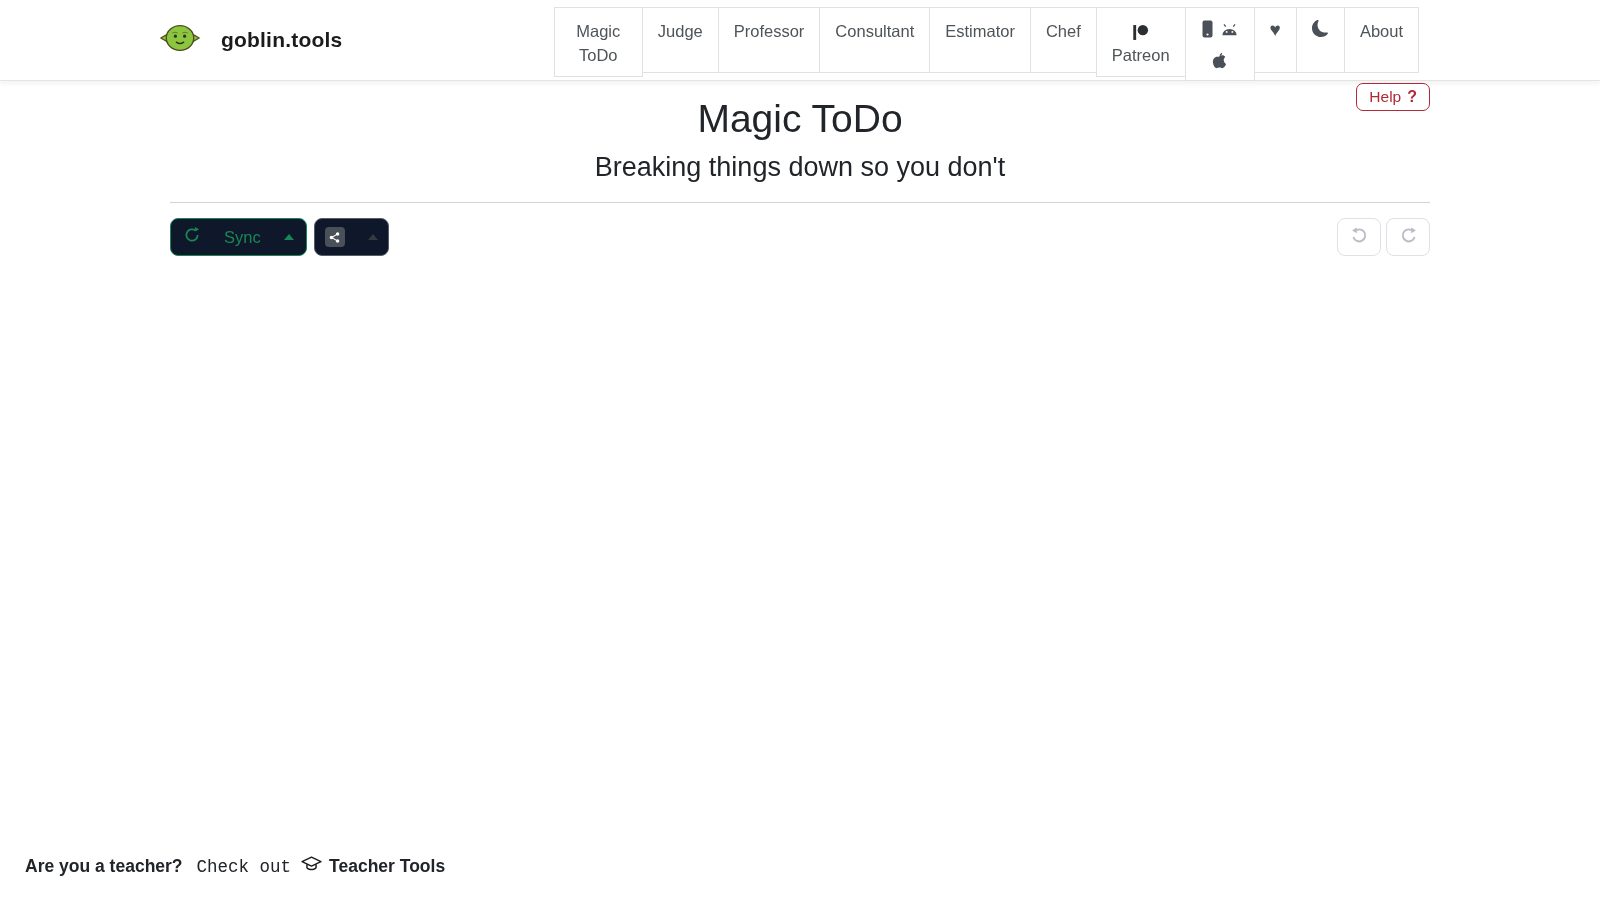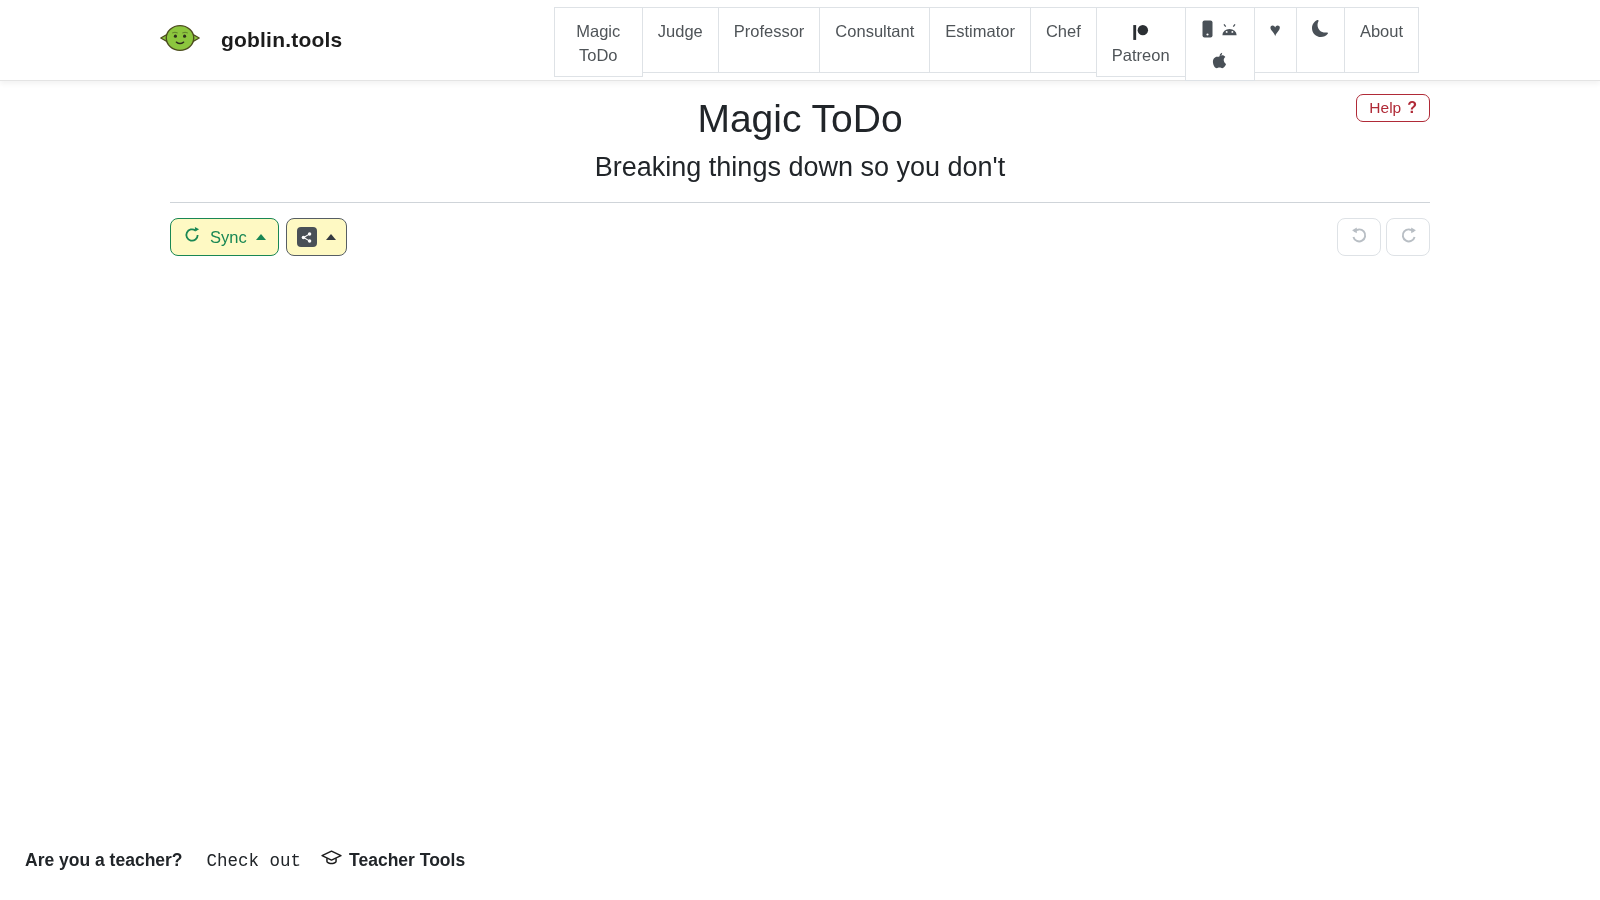--- a/index.html
+++ b/index.html
@@ -49,21 +49,21 @@
   }
   .nav-cell.narrow { width: 89px; padding-left: 8px; padding-right: 8px; }
   .icon-row { display: flex; align-items: center; gap: 6px; height: 24px; }
 
   
   .content { width: 1260px; margin: 0 auto; position: relative; }
   .page-header { position: relative; padding-top: 16px; }
   .page-title { text-align: center; font-size: 39px; font-weight: 500; color: #212529; }
   .page-subtitle { text-align: center; font-size: 27px; font-weight: 400; color: #212529; margin-top: 11px; }
   .help-btn {
-    position: absolute; top: 13px; right: 0;
+    position: absolute; top: 2px; right: 0;
     border: 1px solid #b02a37; color: #b02a37; background: #fff;
     border-radius: 7px; padding: 4px 12px; font-size: 15.5px;
     display: inline-flex; gap: 6px; align-items: center; cursor: pointer;
   }
   .help-btn b { font-size: 16px; }
 
   
   .composer { display: flex; margin-top: 47px; }
   .input-group { display: flex; flex: 1; }
   .add-input {
@@ -88,22 +88,22 @@
     display: flex; align-items: center; justify-content: center; gap: 0px;
     cursor: pointer;
   }
 
   .divider { border: none; border-top: 1px solid #cfd4d9; margin-top: 19px; }
 
   
   .toolbar { display: flex; justify-content: space-between; margin-top: 15px; }
   .toolbar-left { display: flex; gap: 7px; }
   .btn {
-    display: inline-flex; align-items: center; gap: 9px;
-    background: #fef9c3; border-radius: 8px; cursor: pointer;
+    display: inline-flex; align-items: center; gap: 23px;
+    background: #0f172a; border-radius: 8px; cursor: pointer;
     padding: 6px 12px; font-size: 16.5px; height: 38px;
   }
   .sync-btn { border: 1px solid #198754; color: #198754; }
   .share-btn { border: 1px solid #565e64; color: #343a40; padding: 6px 10px; }
   .caret-up {
     width: 0; height: 0; display: inline-block;
     border-left: 5px solid transparent; border-right: 5px solid transparent;
     border-bottom: 6px solid currentColor;
   }
   .toolbar-right { display: flex; gap: 5px; }
@@ -112,22 +112,22 @@
     border: 1px solid #dee2e6; border-radius: 8px;
     display: flex; align-items: center; justify-content: center; cursor: pointer;
   }
   .share-chip {
     width: 20px; height: 20px; background: #495057; border-radius: 4px;
     display: flex; align-items: center; justify-content: center;
   }
 
   
   .footer {
-    position: absolute; left: 25px; bottom: 28px;
-    display: flex; align-items: center; font-size: 17.5px; gap: 16px;
+    position: absolute; left: 25px; bottom: 22px;
+    display: flex; align-items: center; font-size: 17.5px; gap: 6px;
   }
   .footer .bold { font-weight: 700; }
   .footer .check { margin-left: 8px; margin-right: 4px; font-family: Liberation Mono, monospace; }
   .tt-link { display: inline-flex; align-items: center; gap: 7px; cursor: pointer; }
   .heart-glyph { font-size: 19px; color: #495057; line-height: 1; }
 </style>
 </head>
 <body>
 
 <nav class="navbar">

